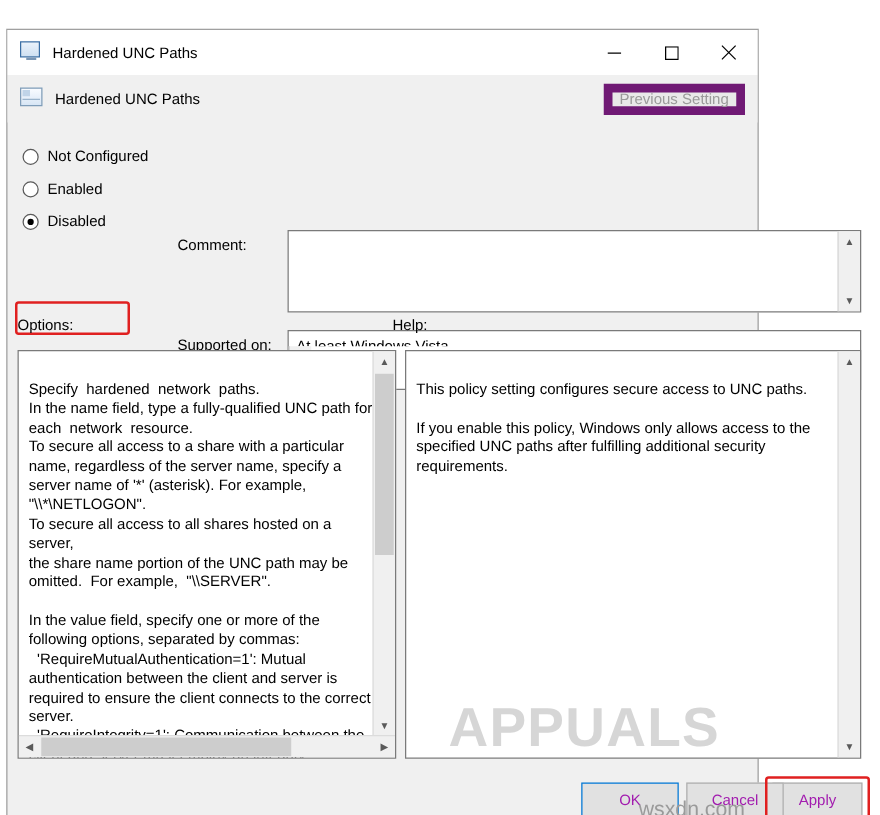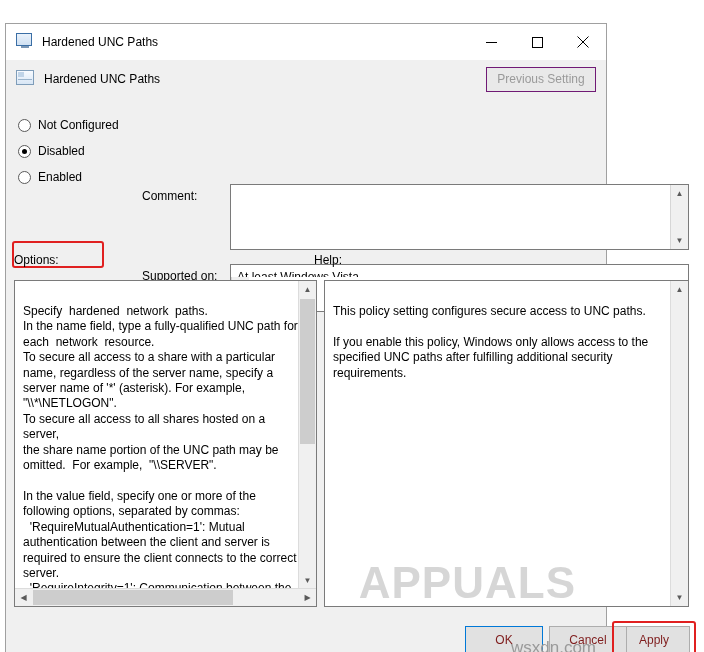--- a/index.html
+++ b/index.html
@@ -119,21 +119,21 @@
   }
   .header .hdr-title {
     font-size: 12px;
     flex: 1;
   }
   .hdr-btn {
     height: 25px;
     min-width: 110px;
     margin-left: 8px;
     background: #e9e9e9;
-    border: 1px solid #701a75;
+    border: 7px solid #701a75;
     color: #9a9a9a;
     font-size: 12px;
     font-family: "Liberation Sans", sans-serif;
     display: inline-flex;
     align-items: center;
     justify-content: center;
   }
   
   .settings {
     position: relative;
@@ -292,21 +292,21 @@
   }
   
   .btn {
     position: absolute;
     height: 27px;
     width: 78px;
     background: #e1e1e1;
     border: 1px solid #adadad;
     font-size: 12px;
     font-family: "Liberation Sans", sans-serif;
-    color: #7f1d1d;
+    color: #a21caf;
     display: flex;
     align-items: center;
     justify-content: center;
     box-sizing: border-box;
   }
   .btn.primary {
     border: 1px solid #0078d7;
   }
   
   .watermark {
@@ -367,26 +367,26 @@
   </div>
 
   <div class="settings">
 
     <div class="radio-col">
       <div class="radio-row">
         <span class="radio"></span>
         <span>Not Configured</span>
       </div>
       <div class="radio-row">
+        <span class="radio"></span>
+        <span>Enabled</span>
+      </div>
+      <div class="radio-row">
         <span class="radio checked"></span>
         <span>Disabled</span>
-      </div>
-      <div class="radio-row">
-        <span class="radio"></span>
-        <span>Enabled</span>
       </div>
     </div>
 
     <div class="highlight-box" style="left:6px; top:143px; width:92px; height:27px;"></div>
 
     <div class="field-label" style="left:136px; top:91px;">Comment:</div>
     <div class="text-box" style="left:224px; top:86px; width:459px; height:66px;">
       <div class="content"></div>
       <div class="vscroll">
         <div class="arrow">▲</div>

